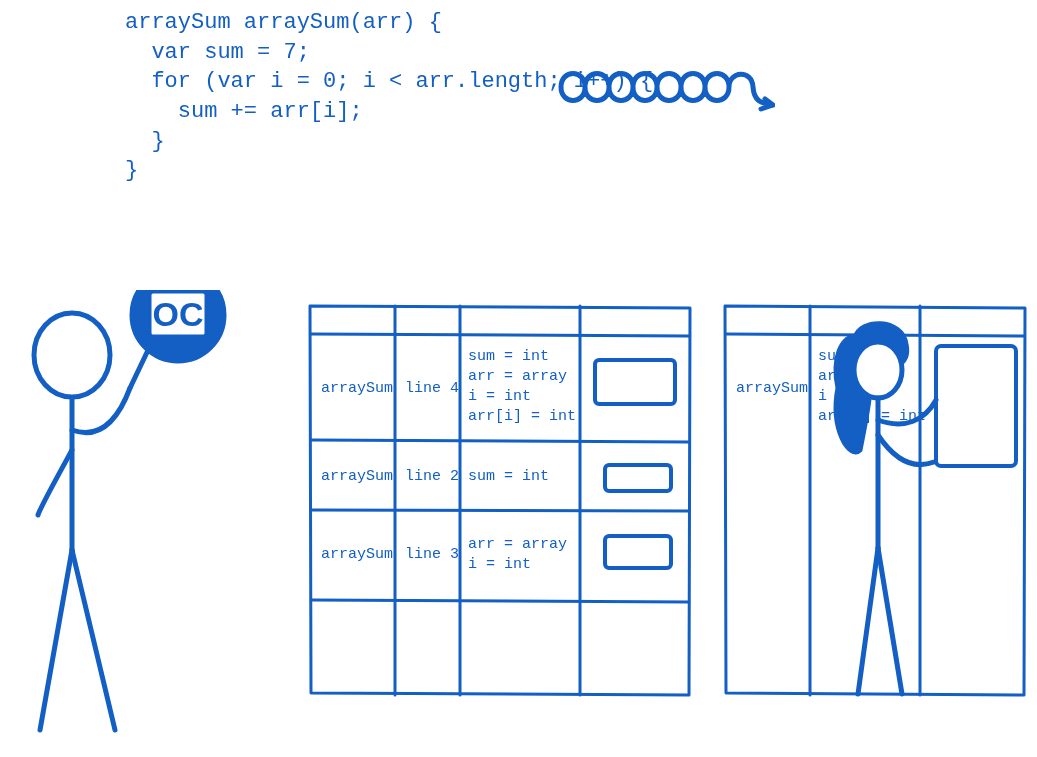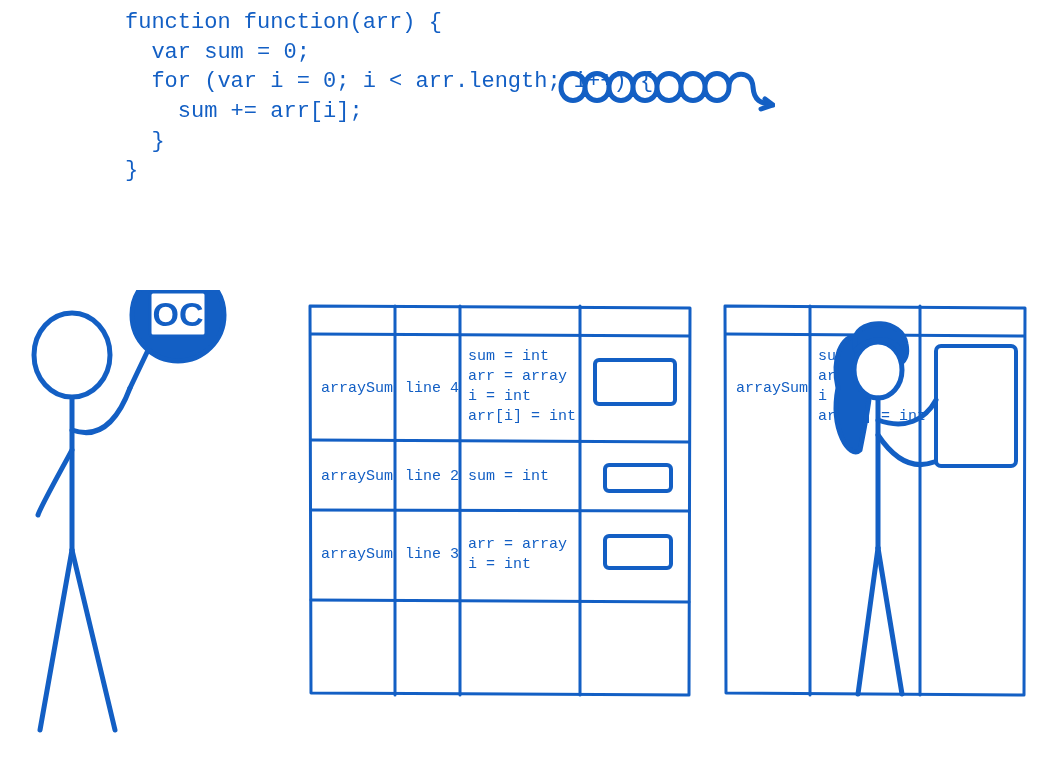--- a/index.html
+++ b/index.html
@@ -75,22 +75,22 @@
     font-size: 34px;
     font-weight: 700;
     fill: #135fc4;
   }
 </style>
 </head>
 <body>
 
 <div class="stage">
 
-  <div class="codeblock"><span>function function(arr) {</span>
-<span>  var sum = 0;</span>
+  <div class="codeblock"><span>arraySum arraySum(arr) {</span>
+<span>  var sum = 7;</span>
 <span>  for (var i = 0; i &lt; arr.length; i++) {</span>
 <span>    sum += arr[i];</span>
 <span>  }</span>
 <span>}</span></div>
 
   <div class="swirl">
     <svg viewBox="0 0 220 60" width="220" height="60">
       <path d="M6 32
                c 0 -18 24 -18 24 0 c 0 18 -24 18 -24 0
                M30 32

